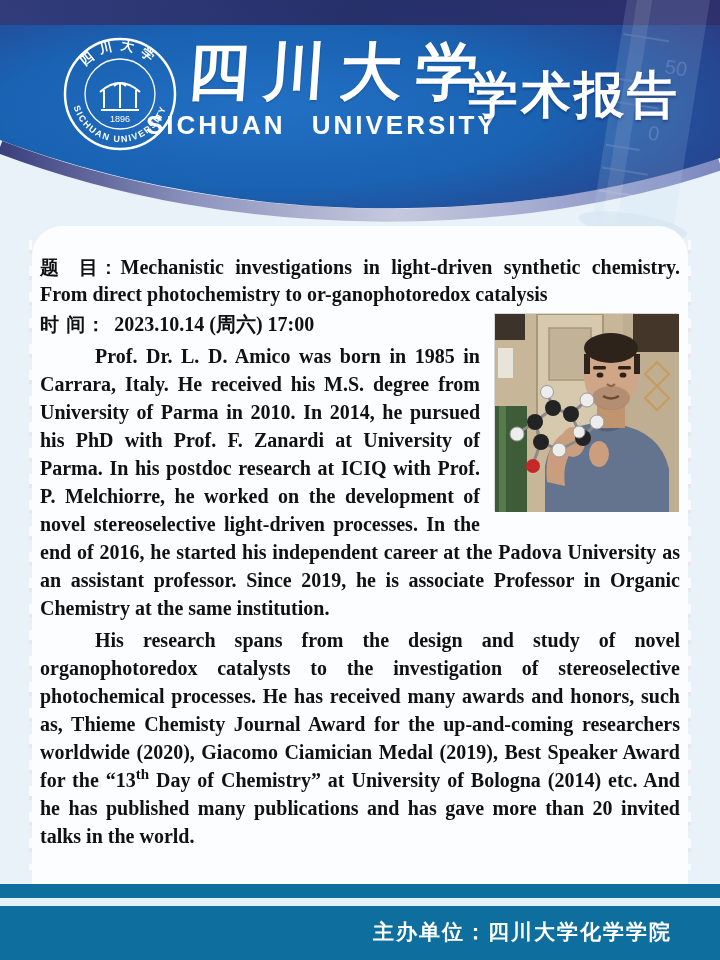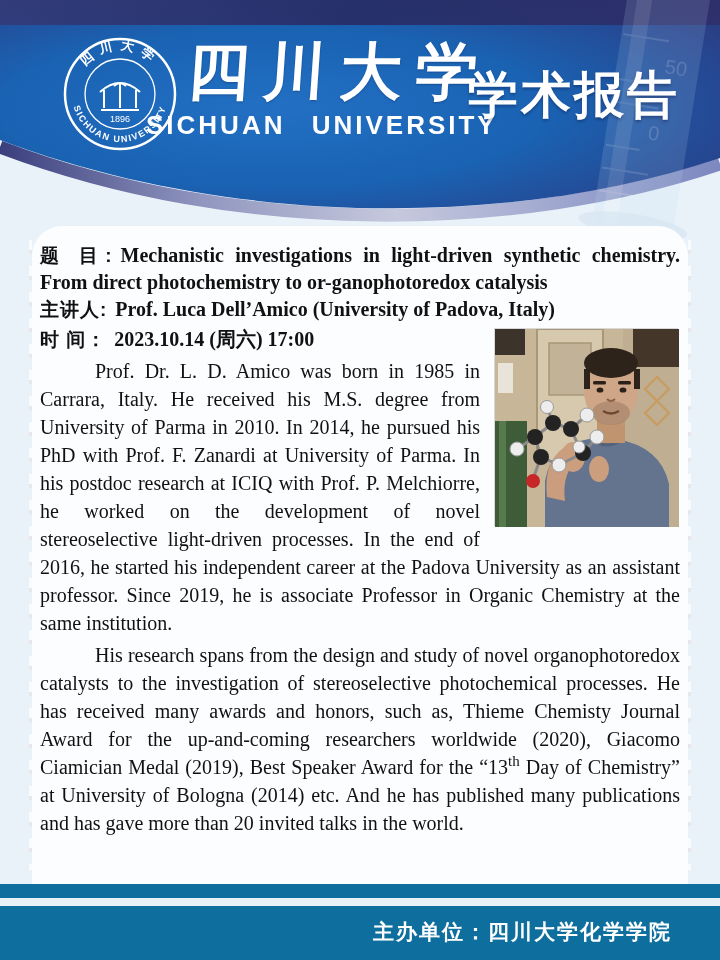--- a/index.html
+++ b/index.html
@@ -29,21 +29,21 @@
     position:absolute; left:468px; top:62px; color:#fff;
     font-family:"Liberation Sans","DejaVu Sans",sans-serif;
     font-size:50px; font-weight:bold; letter-spacing:3px; white-space:nowrap;
     text-shadow:0 2px 3px rgba(0,0,40,.3);
   }
 
   
   .panel {
     position:absolute; left:32px; top:226px; width:656px; height:658px;
     background:#fbfdff; border-radius:30px 30px 0 0;
-    padding:16px 8px 0 8px;
+    padding:28px 8px 0 8px;
   }
   .edge-dash {
     position:absolute; top:240px; width:3px; height:630px; opacity:.75;
     background:repeating-linear-gradient(180deg,
       rgba(255,255,255,.95) 0 10px, rgba(233,214,216,.55) 10px 14px,
       rgba(255,255,255,0) 14px 26px);
   }
   .edge-dash.left { left:29px; }
   .edge-dash.right { left:688px; }
 
@@ -52,21 +52,21 @@
     font-family:"Liberation Sans","DejaVu Sans",sans-serif;
     font-size:19px; font-weight:bold; margin-right:8px; letter-spacing:1px;
   }
   .bio-flow { margin-top:3px; }
   .photo {
     float:right; width:184px; height:198px; margin:2px 2px 8px 14px;
     border:1px solid #d8d8d8; background:#c7b697;
   }
   .photo svg { display:block; }
   .bio-para {
-    font-size:20px; font-weight:normal; color:#111; line-height:28px;
+    font-size:20px; font-weight:bold; color:#111; line-height:28px;
     text-align:justify; text-indent:55px; margin-top:4px;
   }
   .bio-para sup { font-size:15px; line-height:0; }
 
   
   .footer { position:absolute; left:0; bottom:0; width:720px; height:76px; }
   .footer .stripe1 { height:14px; background:#0e6f9e; }
   .footer .gap    { height:8px;  background:#e6f2f8; }
   .footer .block  {
     height:54px; background:#0e6f9e; color:#fff;
@@ -153,21 +153,20 @@
     <div class="hdr-banner">学术报告</div>
   </div>
 
   <div class="edge-dash left"></div>
   <div class="edge-dash right"></div>
 
   <div class="panel">
 
     <p class="info-row"><span class="info-label">题 目:</span><span>Mechanistic investigations in light-driven synthetic chemistry. From direct photochemistry to or-ganophotoredox catalysis</span></p>
 
-    <p class="info-row"><span class="info-label">主讲人:</span><span>Prof. Luca Dell’Amico (University of Padova, Italy)</span></p>
 
     <div class="bio-flow">
 
       <div class="photo">
         <svg width="184" height="198" viewBox="0 0 184 198">
           <rect x="0" y="0" width="184" height="198" fill="#c7b697"></rect>
           <rect x="42" y="0" width="66" height="132" fill="#d6c9ae" stroke="#a89878" stroke-width="2"></rect>
           <rect x="54" y="14" width="42" height="52" fill="#c2b398" stroke="#a89878" stroke-width="1.5"></rect>
           <rect x="128" y="0" width="56" height="198" fill="#bfae92"></rect>
           <rect x="138" y="0" width="46" height="38" fill="#45362a"></rect>

